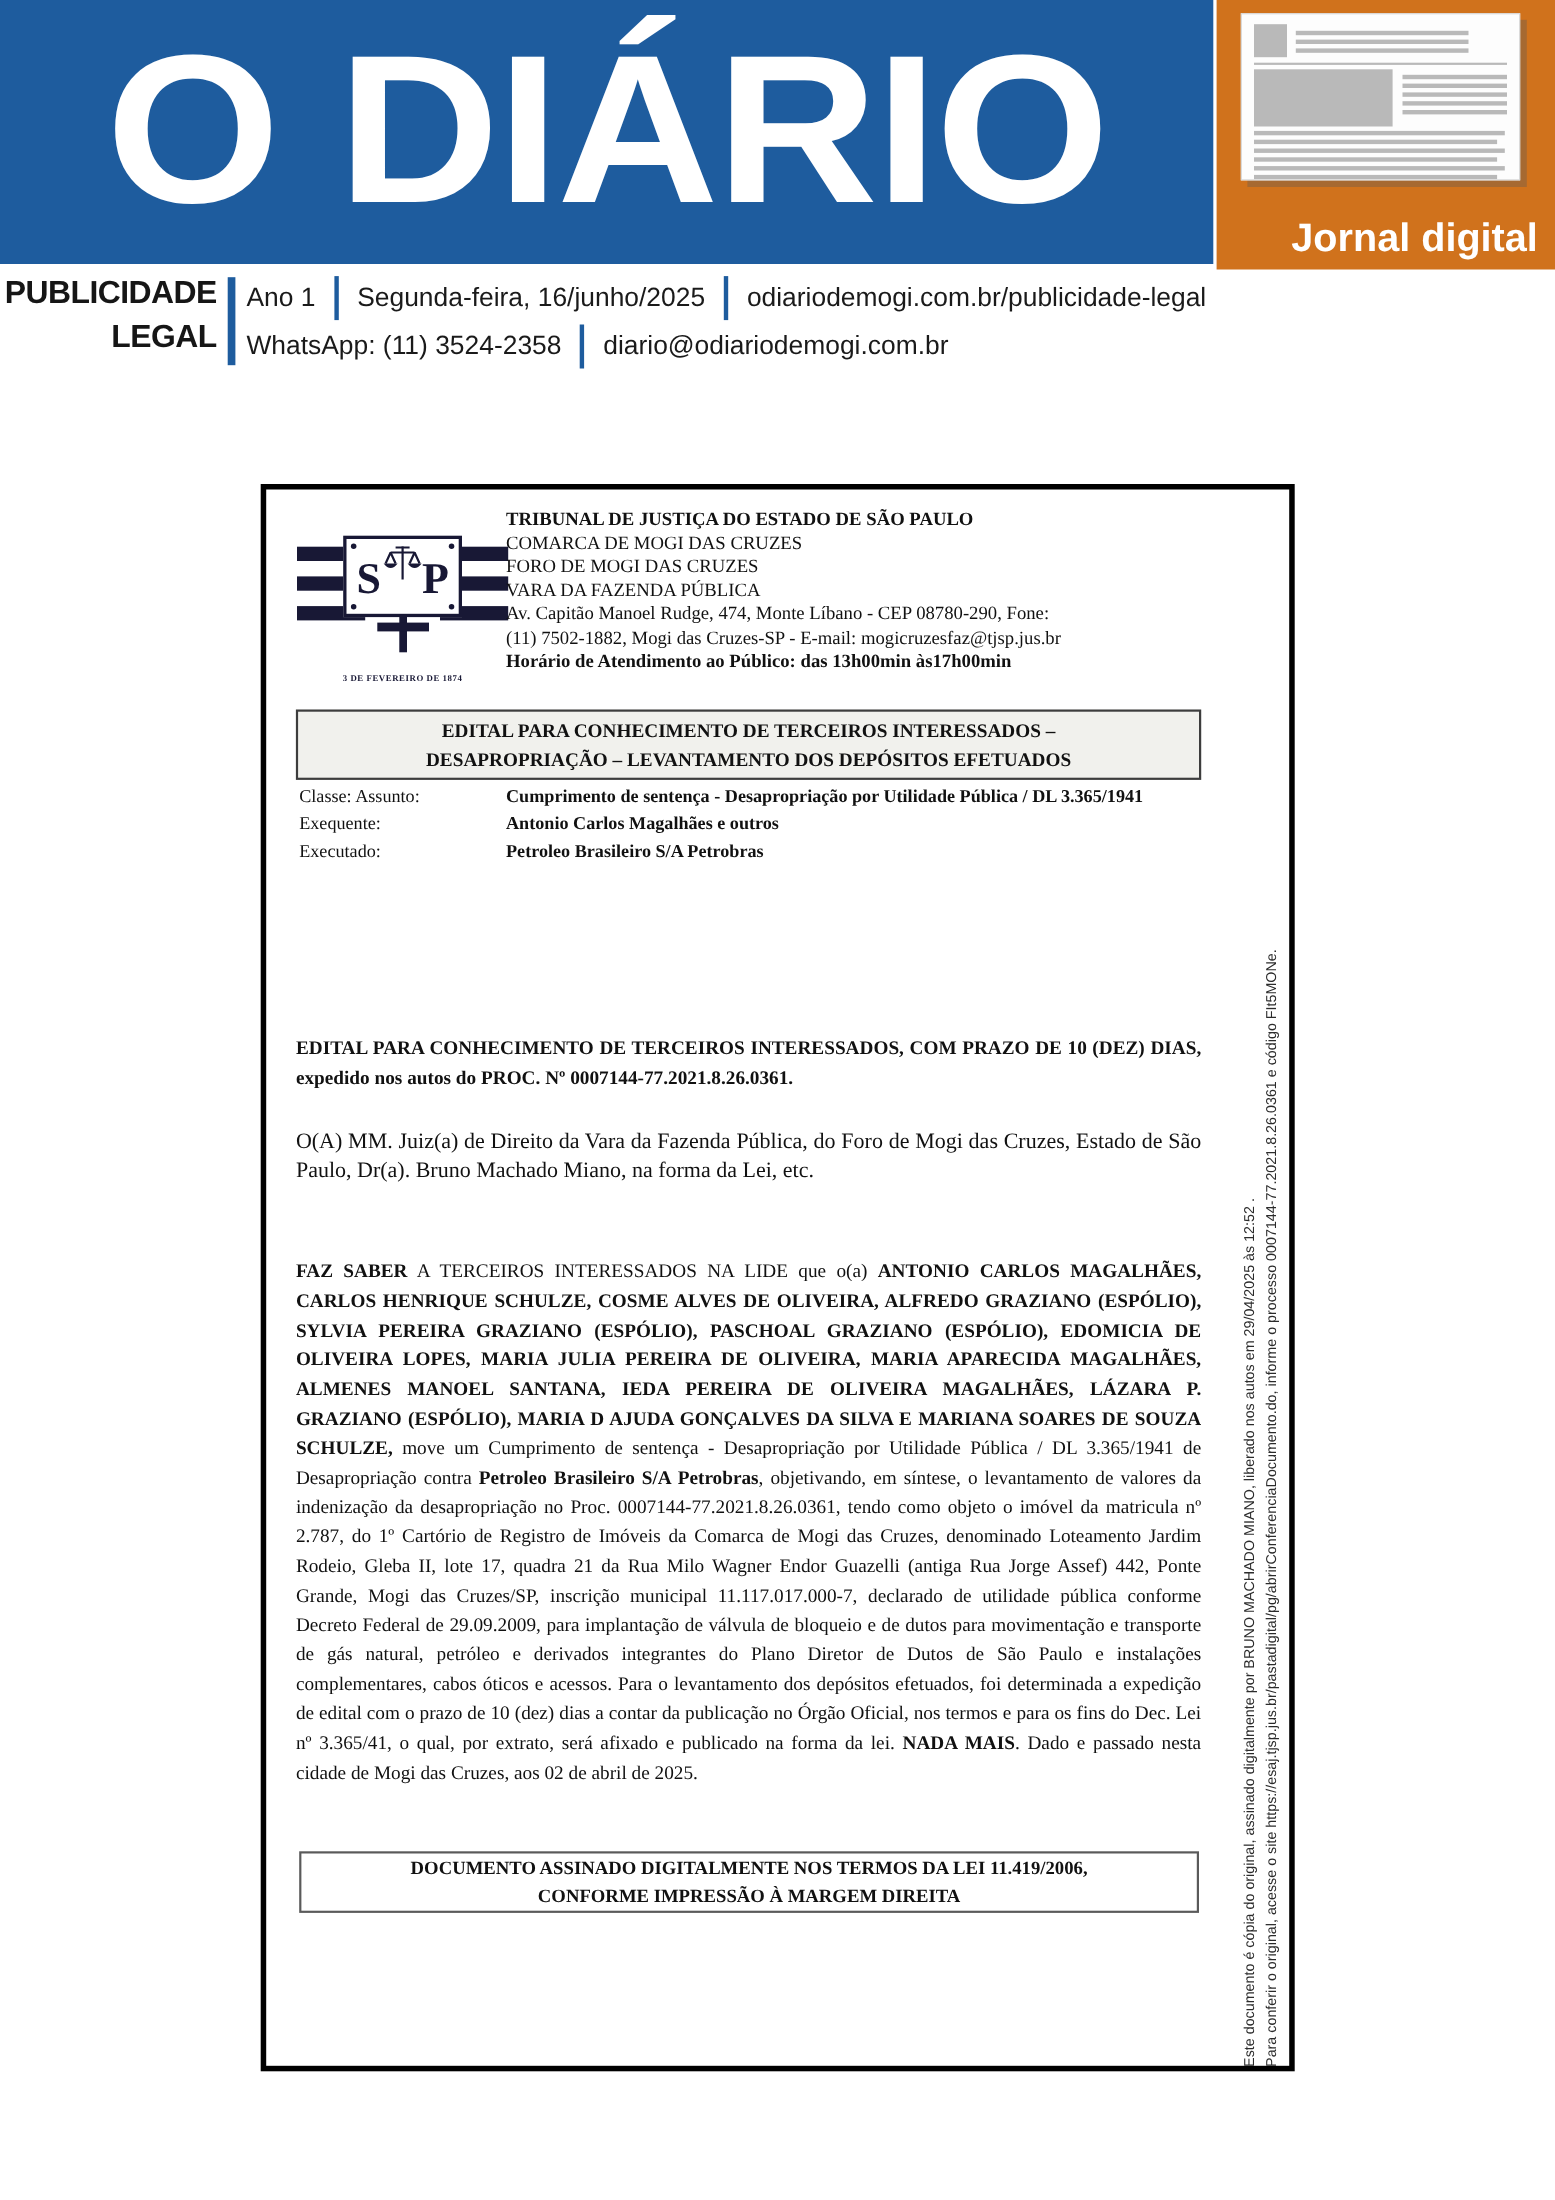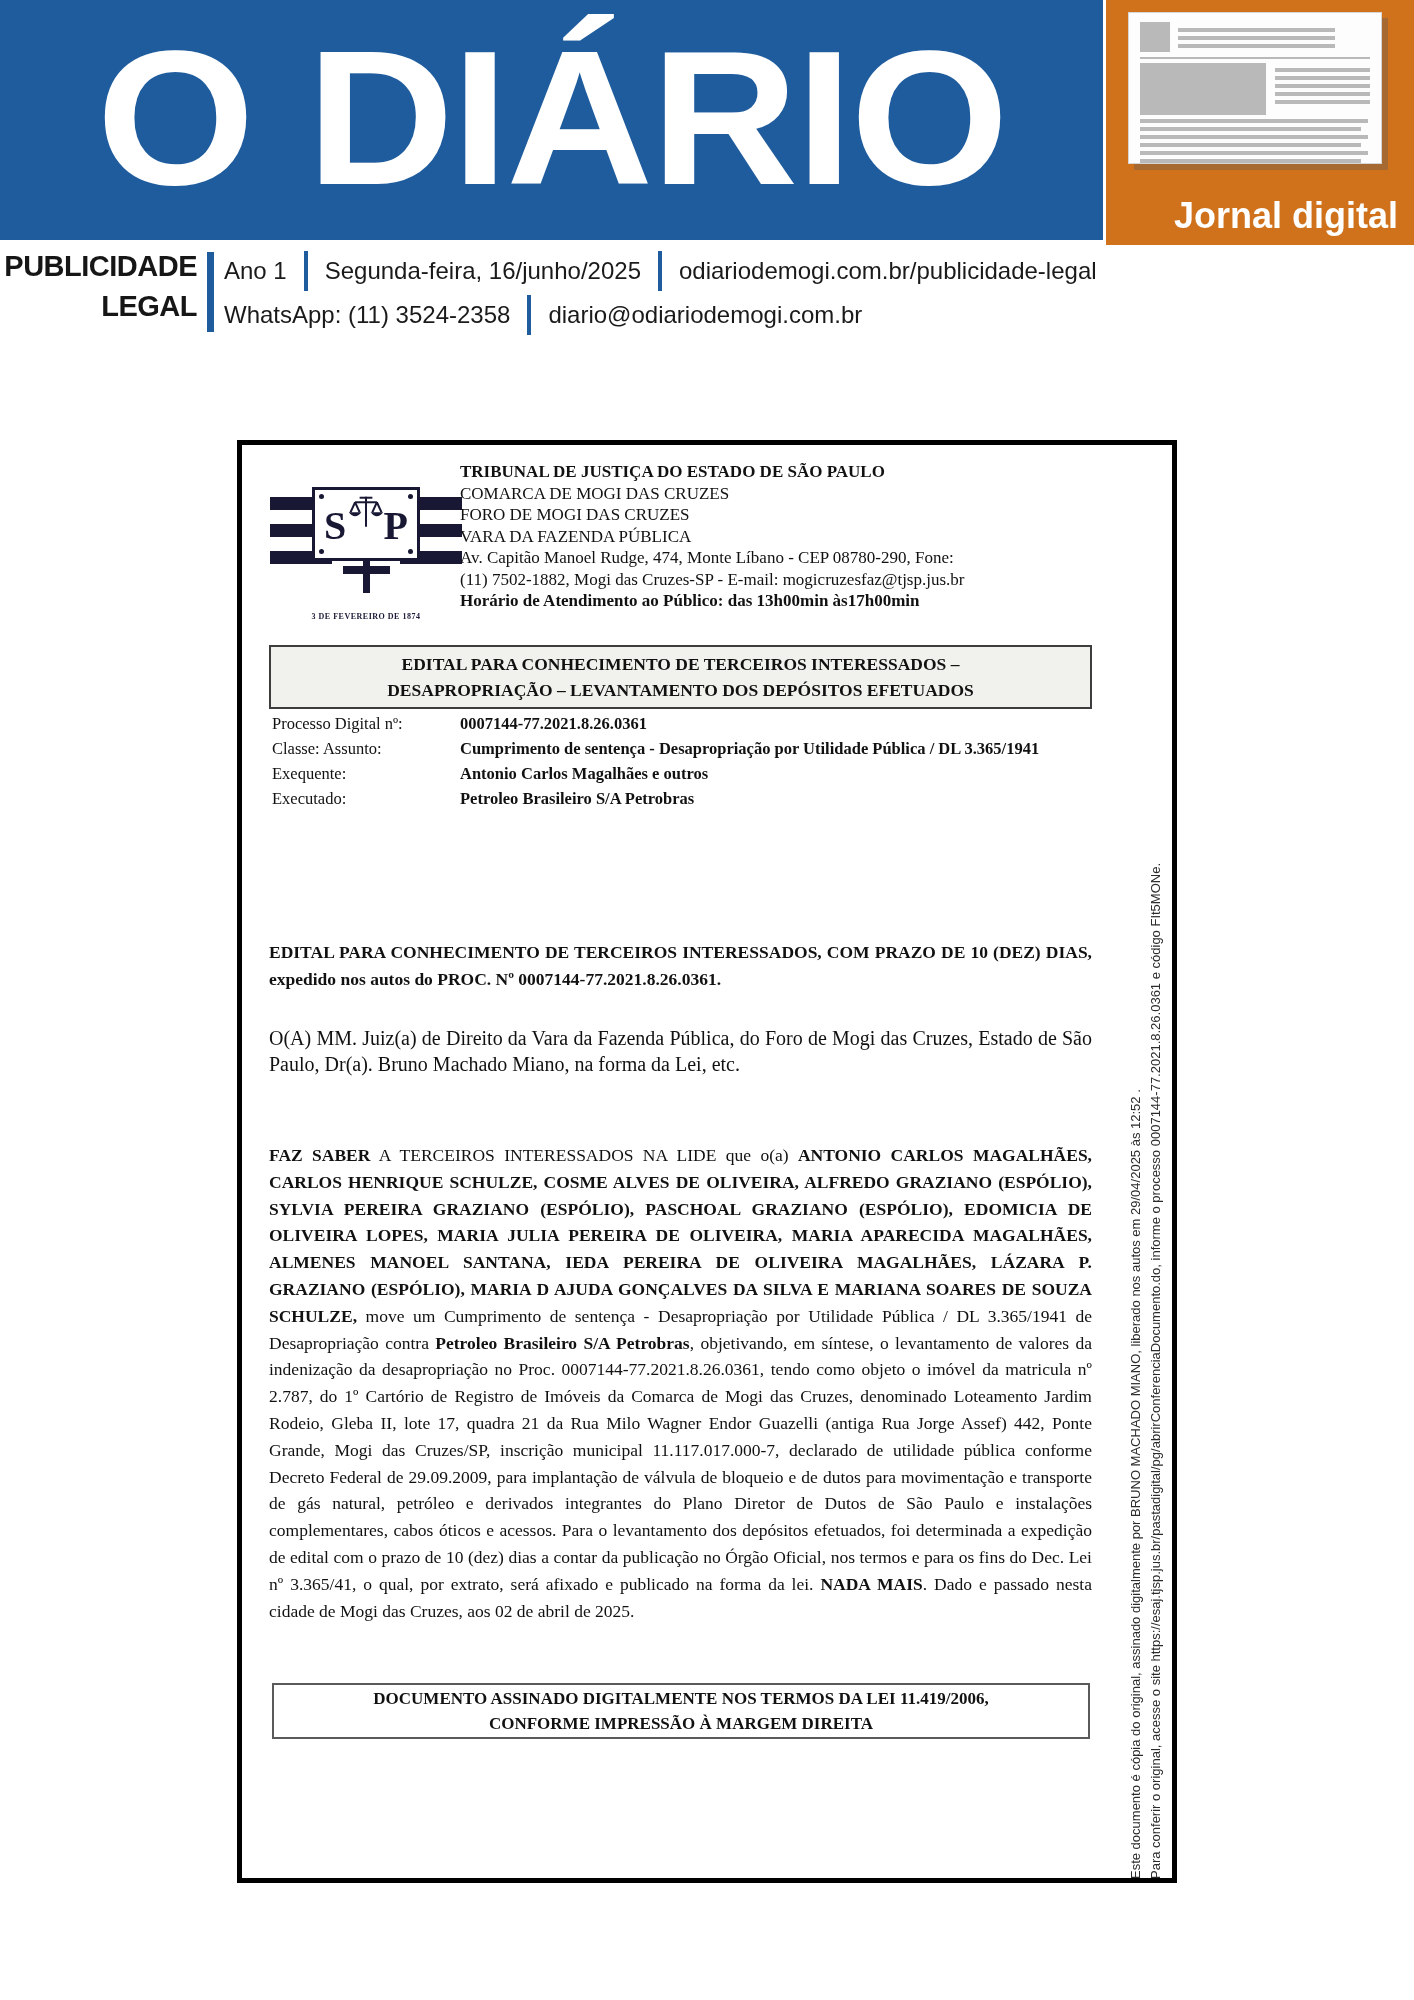--- a/index.html
+++ b/index.html
@@ -248,24 +248,20 @@
     <div class="b">Horário de Atendimento ao Público: das 13h00min às17h00min</div>
   </div>
 
   <div class="edital-banner">
     <div>EDITAL PARA CONHECIMENTO DE TERCEIROS INTERESSADOS –</div>
     <div>DESAPROPRIAÇÃO – LEVANTAMENTO DOS DEPÓSITOS EFETUADOS</div>
   </div>
 
   <div class="fields">
     <div class="frow">
-      <div class="flabel">Processo Digital nº:</div>
-      <div class="fvalue">0007144-77.2021.8.26.0361</div>
-    </div>
-    <div class="frow">
       <div class="flabel">Classe: Assunto:</div>
       <div class="fvalue">Cumprimento de sentença - Desapropriação por Utilidade Pública / DL 3.365/1941</div>
     </div>
     <div class="frow">
       <div class="flabel">Exequente:</div>
       <div class="fvalue">Antonio Carlos Magalhães e outros</div>
     </div>
     <div class="frow">
       <div class="flabel">Executado:</div>
       <div class="fvalue">Petroleo Brasileiro S/A Petrobras</div>

